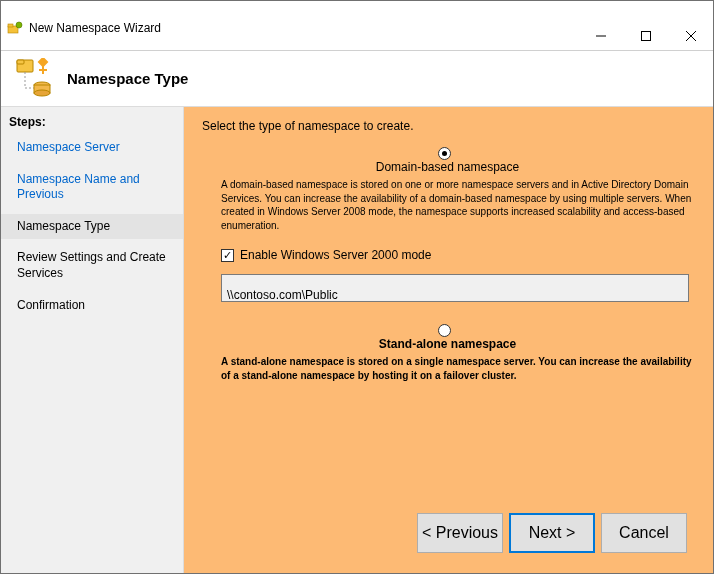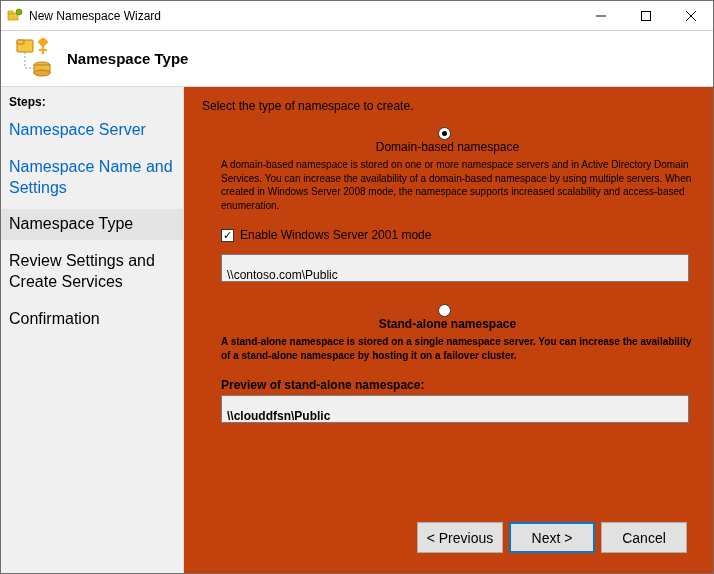--- a/index.html
+++ b/index.html
@@ -14,24 +14,25 @@
     width: 714px;
     height: 574px;
     border: 1px solid #707070;
     display: flex;
     flex-direction: column;
     background: #fff;
   }
   .titlebar {
     height: 30px;
     display: flex;
-    align-items: center;
+    align-items: flex-start;
     padding-left: 6px;
     border-bottom: 1px solid #d0d0d0;
     background: #fff;
+    margin-top: 20px;
   }
   .titlebar-icon {
     width: 16px; height: 16px;
     margin-right: 6px;
     display: flex; align-items:center; justify-content:center;
   }
   .titlebar-title { flex: 1; font-size: 12px; }
   .titlebar-controls { display: flex; height: 100%; }
   .titlebar-btn {
     width: 45px; height: 100%;
@@ -70,40 +71,40 @@
     background: #f0f0f0;
     border-right: 1px solid #dcdcdc;
     padding: 5px 0;
   }
   .steps-label {
     font-weight: bold;
     padding: 3px 8px 6px 8px;
     font-size: 12px;
   }
   .step {
-    padding: 5px 8px 5px 8px;
-    font-size: 16px;
+    padding: 5px 8px 5px 16px;
+    font-size: 12px;
     color: #0066cc;
     cursor: pointer;
     margin-bottom: 6px;
     line-height: 1.3;
   }
   .step.current {
     background: #e3e3e3;
     color: #000;
   }
   .step.future {
     color: #000;
     cursor: default;
   }
 
   .content {
     flex: 1;
     padding: 12px 20px 10px 18px;
-    background: #c2410c;
+    background: #fdba74;
     overflow: auto;
     display:flex;
     flex-direction:column;
   }
   .content-inner { flex:1; }
   .instruction {
     font-size: 12px;
     margin-bottom: 14px;
   }
   .option-group {
@@ -173,24 +174,24 @@
   }
 
   .footer-buttons {
     display:flex;
     justify-content:flex-end;
     gap:6px;
     padding: 12px 6px 10px 0;
   }
   .btn {
     width: 86px;
-    height: 31px;
+    height: 40px;
     border: 1px solid #adadad;
     background: #e1e1e1;
-    font-size: 14px;
+    font-size: 16px;
     display:flex; align-items:center; justify-content:center;
     cursor: pointer;
   }
   .btn.default {
     border: 2px solid #0078d7;
     background: #e1e1e1;
   }
 </style>
 </head>
 <body>
@@ -239,21 +240,21 @@
         <ellipse cx="27" cy="35" rx="8" ry="3" fill="#e6a437" stroke="#b88600"></ellipse>
       </svg>
     </span>
     <span class="header-title">Namespace Type</span>
   </div>
 
   <div class="body">
     <div class="sidebar">
       <div class="steps-label">Steps:</div>
       <div class="step">Namespace Server</div>
-      <div class="step">Namespace Name and Settings</div>
+      <div class="step">Namespace Name and Previous</div>
       <div class="step current">Namespace Type</div>
       <div class="step future">Review Settings and Create Services</div>
       <div class="step future">Confirmation</div>
     </div>
 
     <div class="content">
       <div class="content-inner">
       <div class="instruction">Select the type of namespace to create.</div>
 
       <div class="option-group">
@@ -263,37 +264,33 @@
               </span>
           <span class="radio-label">Domain-based namespace</span>
         </div>
         <div class="desc">A domain-based namespace is stored on one or more namespace servers and in Active Directory Domain Services. You can increase the availability of a domain-based namespace by using multiple servers. When created in Windows Server 2008 mode, the namespace supports increased scalability and access-based enumeration.</div>
 
         <div class="subsection">
           <div class="checkbox-row">
             <span class="checkbox">
                   <span class="checkmark">✓</span>
                 </span>
-            <span>Enable Windows Server 2001 mode</span>
+            <span>Enable Windows Server 2000 mode</span>
           </div>
           <div class="preview-box">\\contoso.com\Public</div>
         </div>
       </div>
 
       <div class="option-group" style="margin-top:16px;font-weight:bold;">
         <div class="radio-row">
           <span class="radio-outer"></span>
           <span class="radio-label">Stand-alone namespace</span>
         </div>
         <div class="desc">A stand-alone namespace is stored on a single namespace server. You can increase the availability of a stand-alone namespace by hosting it on a failover cluster.</div>
 
-        <div class="subsection">
-          <div class="preview-label">Preview of stand-alone namespace:</div>
-          <div class="preview-box">\\clouddfsn\Public</div>
-        </div>
       </div>
       </div>
 
       <div class="footer-buttons">
         <div class="btn">&lt; Previous</div>
         <div class="btn default">Next &gt;</div>
         <div class="btn">Cancel</div>
       </div>
     </div>
   </div>

